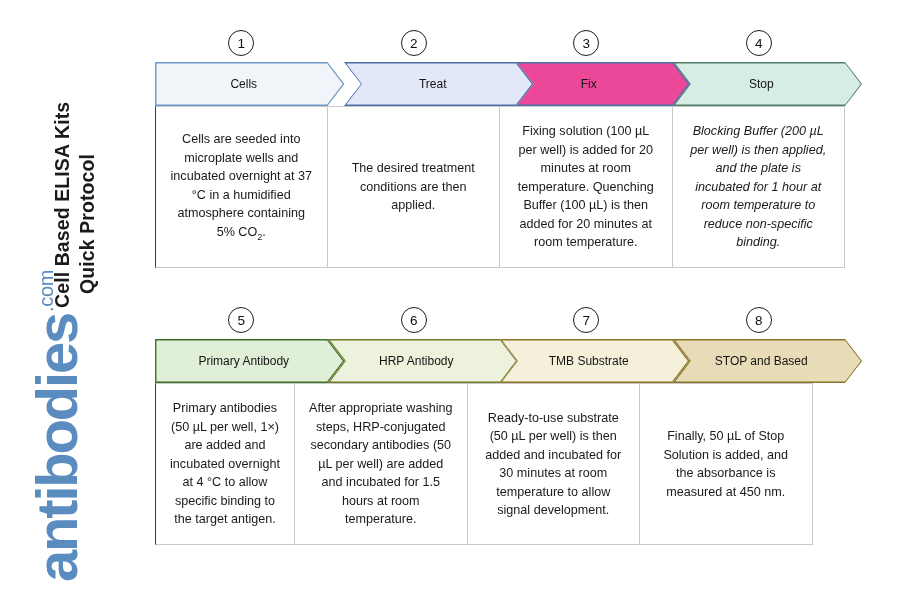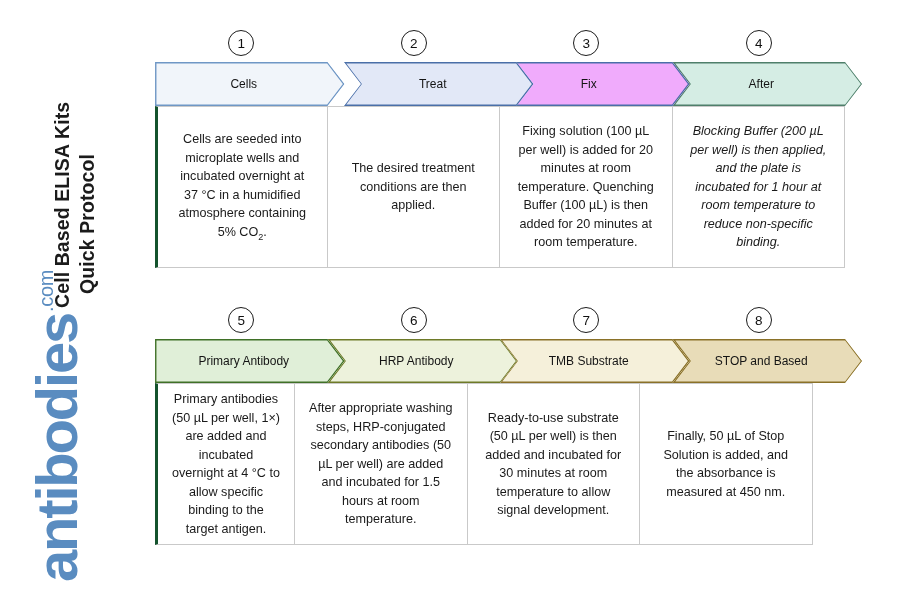--- a/index.html
+++ b/index.html
@@ -130,21 +130,21 @@
   .desc-box {
     box-sizing: border-box;
     border: 1px solid #c9c9c9;
     border-left: none;
     background: #ffffff;
     display: flex;
     align-items: center;
     justify-content: center;
     padding: 8px 14px;
   }
-  .desc-box:first-child { border-left: 3px solid #14532d; }
+  .desc-box:first-child { border-left: 1px solid #14532d; }
   .desc-text {
     font-size: 12.6px;
     line-height: 1.47;
     color: #1a1a1a;
     text-align: center;
   }
   sub { font-size: 0.72em; }
 </style>
 </head>
 <body>
@@ -173,28 +173,28 @@
         <svg class="chev-border" width="189.5" height="44" viewBox="0 0 189.5 44">
           <polygon points="0.75,0.75 172.5,0.75 188.75,22 172.5,43.25 0.75,43.25" fill="none" stroke="#6f97c5" stroke-width="1.4"></polygon>
         </svg>
       </div>
       <div class="chevron notched" style="left: 189px; width: 189.5px; background: rgb(226, 232, 247); z-index: 9;">
         <span class="chev-label">Treat</span>
         <svg class="chev-border" width="189.5" height="44" viewBox="0 0 189.5 44">
           <polygon points="0.75,0.75 172.5,0.75 188.75,22 172.5,43.25 0.75,43.25 17,22" fill="none" stroke="#4a6fa8" stroke-width="1.4"></polygon>
         </svg>
       </div>
-      <div class="chevron notched" style="left: 345px; width: 189.5px; background: #f0abfc; z-index: 8;">
+      <div class="chevron notched" style="left: 345px; width: 189.5px; background: #ec4899; z-index: 8;">
         <span class="chev-label">Fix</span>
         <svg class="chev-border" width="189.5" height="44" viewBox="0 0 189.5 44">
           <polygon points="0.75,0.75 172.5,0.75 188.75,22 172.5,43.25 0.75,43.25 17,22" fill="none" stroke="#4a6fa8" stroke-width="1.4"></polygon>
         </svg>
       </div>
       <div class="chevron notched" style="left: 517.5px; width: 189.5px; background: rgb(213, 237, 228); z-index: 7;">
-        <span class="chev-label">After</span>
+        <span class="chev-label">Stop</span>
         <svg class="chev-border" width="189.5" height="44" viewBox="0 0 189.5 44">
           <polygon points="0.75,0.75 172.5,0.75 188.75,22 172.5,43.25 0.75,43.25 17,22" fill="none" stroke="#4f7f6a" stroke-width="1.4"></polygon>
         </svg>
       </div>
     </div>
   <div class="desc-strip">
       <div class="desc-box" style="width: 172.5px;">
         <div class="desc-text">Cells are seeded into microplate wells and incubated overnight at 37 °C in a humidified atmosphere containing 5% CO<sub>2</sub>.</div>
       </div>
       <div class="desc-box" style="width: 172.5px;">

